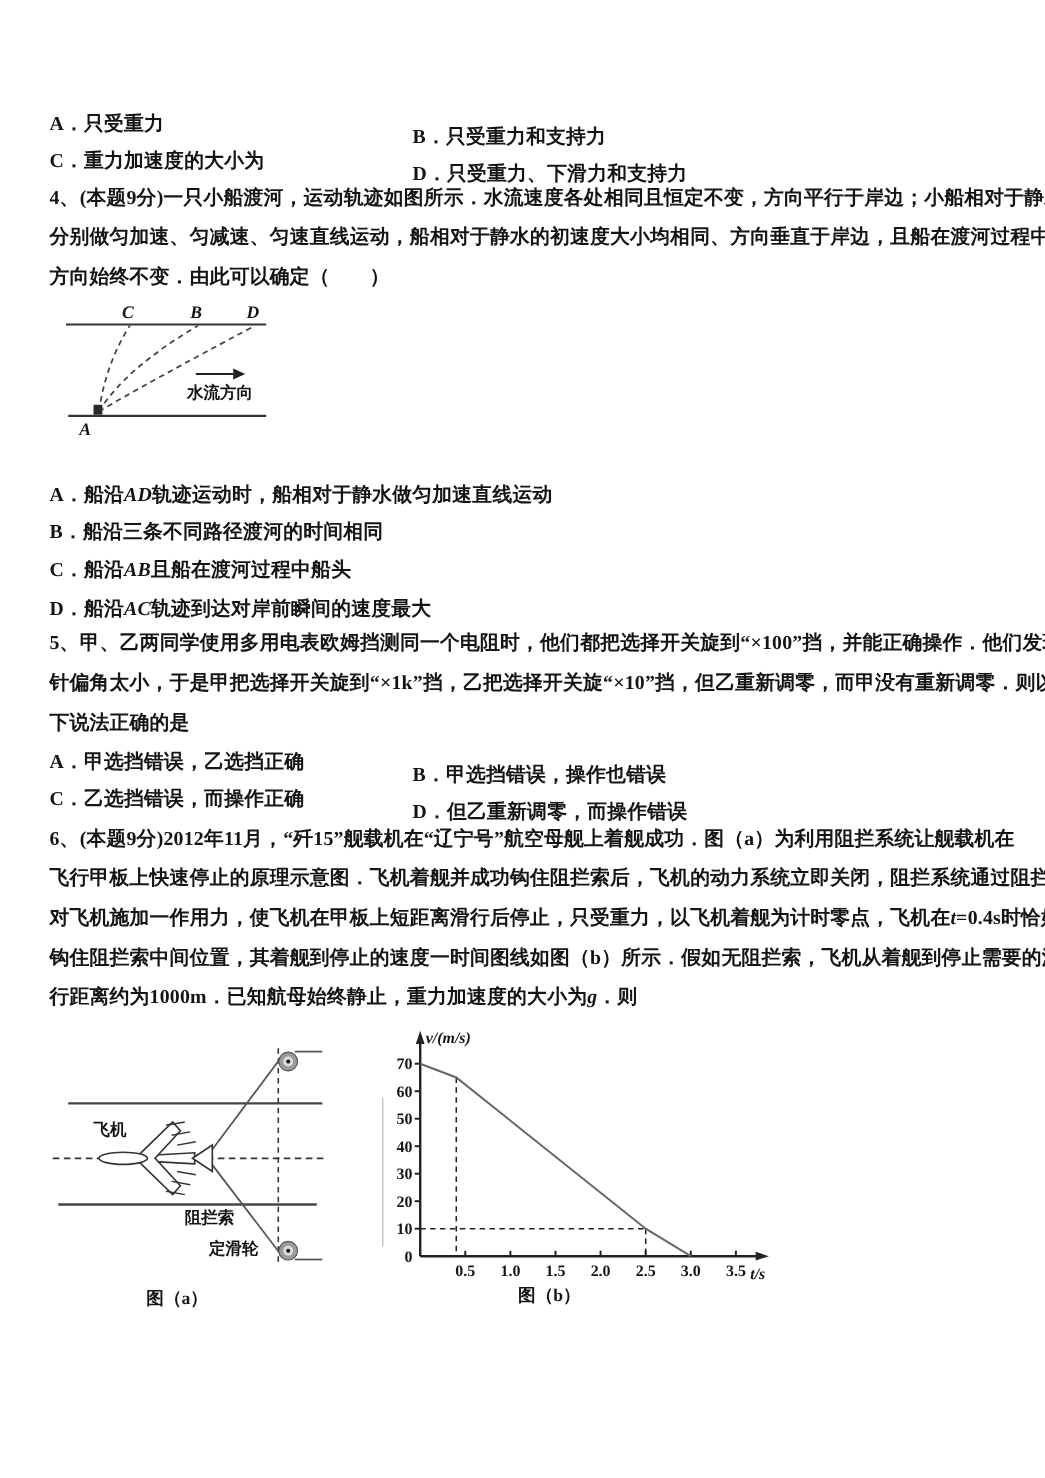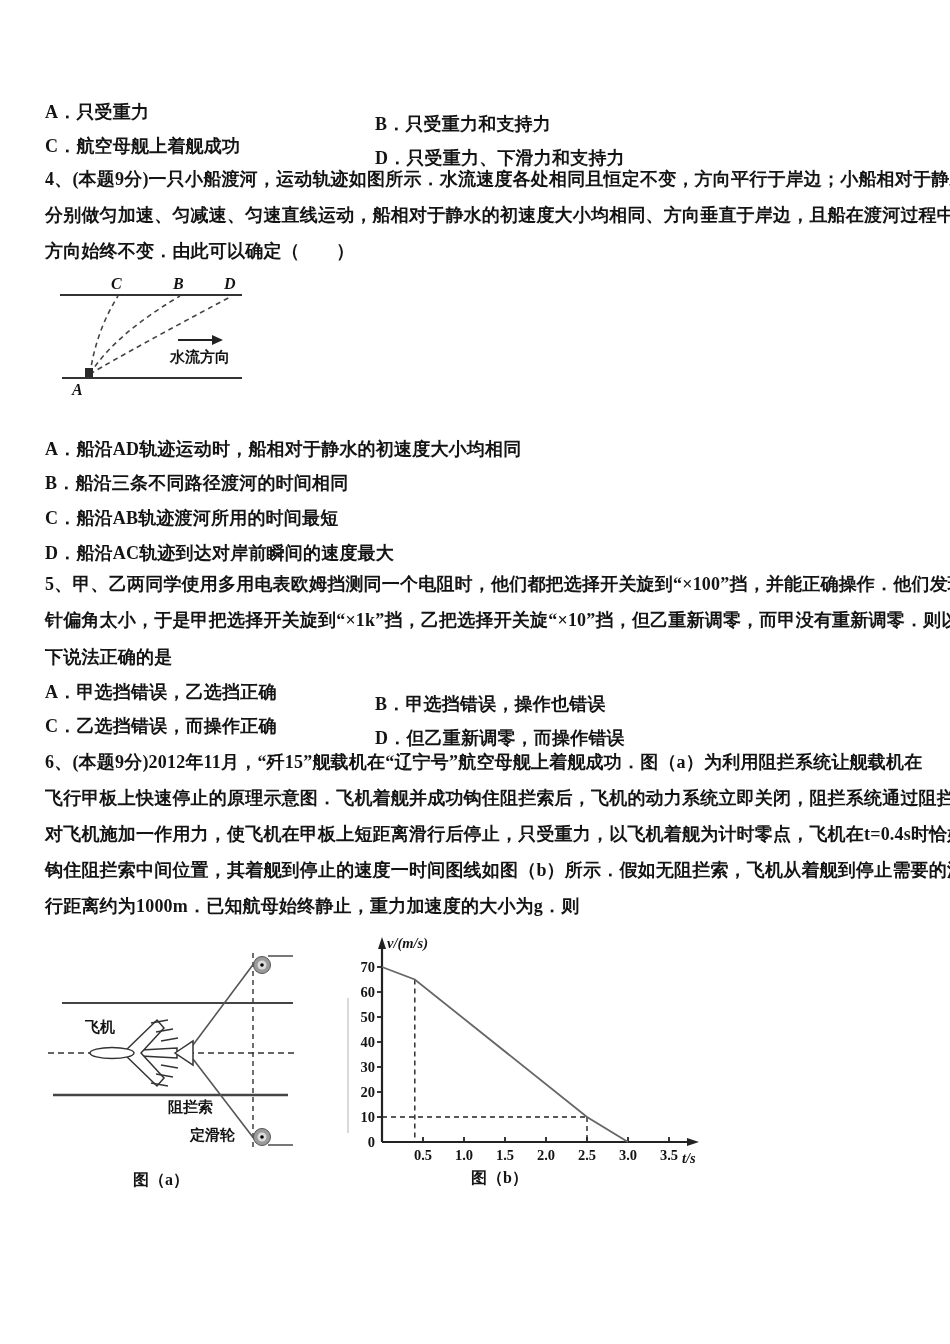--- a/index.html
+++ b/index.html
@@ -1,39 +1,39 @@
 <!DOCTYPE html>
 <html><head>
 <meta charset="utf-8">
 <style>
   html,body{margin:0;padding:0;background:#fff;}
   #page{position:relative;width:950px;height:1344px;background:#ffffff;overflow:hidden;
         font-family:"Liberation Serif",serif;font-weight:bold;color:#141414;}
   .tline{position:absolute;left:45px;white-space:nowrap;font-size:18px;letter-spacing:0.2px;}
   .col2{position:absolute;left:330px;top:0;white-space:nowrap;margin-top:12px;}
-  .it{}
+  .it{font-style:italic;}
   svg{position:absolute;overflow:visible;}
   svg text{font-family:"Liberation Serif",serif;font-weight:bold;fill:#141414;}
   .figlabel{font-size:15px;}
   .caption{font-size:16px;}
   .ptlabel{font-size:16px;font-style:italic;}
   .tick{font-size:14.5px;}
   .axlab{font-size:14.5px;font-style:italic;}
 </style>
 </head>
 <body>
 
 <div id="page">
 
   <div class="tline" style="top:100px">
     <span><span>A．只受重力</span></span>
     <span class="col2"><span>B．只受重力和支持力</span></span>
   </div>
   <div class="tline" style="top:134px">
-    <span><span>C．航空母舰上着舰成功</span></span>
+    <span><span>C．重力加速度的大小为</span></span>
     <span class="col2"><span>D．只受重力、下滑力和支持力</span></span>
   </div>
 
   <div class="tline" style="top:167px"><span>4、(本题9分)一只小船渡河，运动轨迹如图所示．水流速度各处相同且恒定不变，方向平行于岸边；小船相对于静水</span></div>
   <div class="tline" style="top:203px"><span>分别做匀加速、匀减速、匀速直线运动，船相对于静水的初速度大小均相同、方向垂直于岸边，且船在渡河过程中船头</span></div>
   <div class="tline" style="top:239px"><span>方向始终不变．由此可以确定（　　）</span></div>
 
   <svg style="left:52px;top:273px" width="210" height="132" viewBox="0 0 210 132">
     <line x1="8" y1="22" x2="190" y2="22" stroke="#333" stroke-width="2"></line>
     <line x1="10" y1="105" x2="190" y2="105" stroke="#333" stroke-width="2"></line>
@@ -43,23 +43,23 @@
     <rect x="33" y="95" width="8" height="9" fill="#2a2a2a"></rect>
     <text class="ptlabel" x="59" y="16">C</text>
     <text class="ptlabel" x="121" y="16">B</text>
     <text class="ptlabel" x="172" y="16">D</text>
     <text class="ptlabel" x="20" y="122">A</text>
     <line x1="126" y1="67" x2="160" y2="67" stroke="#222" stroke-width="2"></line>
     <polygon points="160,62 171,67 160,72" fill="#222"></polygon>
     <text class="figlabel" x="118" y="89">水流方向</text>
   </svg>
 
-  <div class="tline" style="top:437px"><span>A．船沿</span><span class="it">AD</span><span>轨迹运动时，船相对于静水的初速度大小均相同</span></div>
+  <div class="tline" style="top:437px"><span>A．船沿</span><span class="it">AD</span><span>轨迹运动时，船相对于静水做匀加速直线运动</span></div>
   <div class="tline" style="top:471px"><span>B．船沿三条不同路径渡河的时间相同</span></div>
-  <div class="tline" style="top:506px"><span>C．船沿</span><span class="it">AB</span><span>轨迹渡河所用的时间最短</span></div>
+  <div class="tline" style="top:506px"><span>C．船沿</span><span class="it">AB</span><span>且船在渡河过程中船头</span></div>
   <div class="tline" style="top:541px"><span>D．船沿</span><span class="it">AC</span><span>轨迹到达对岸前瞬间的速度最大</span></div>
 
   <div class="tline" style="top:572px"><span>5、甲、乙两同学使用多用电表欧姆挡测同一个电阻时，他们都把选择开关旋到“×100”挡，并能正确操作．他们发现指</span></div>
   <div class="tline" style="top:608px"><span>针偏角太小，于是甲把选择开关旋到“×1k”挡，乙把选择开关旋“×10”挡，但乙重新调零，而甲没有重新调零．则以</span></div>
   <div class="tline" style="top:645px"><span>下说法正确的是</span></div>
   <div class="tline" style="top:680px">
     <span><span>A．甲选挡错误，乙选挡正确</span></span>
     <span class="col2"><span>B．甲选挡错误，操作也错误</span></span>
   </div>
   <div class="tline" style="top:714px">

